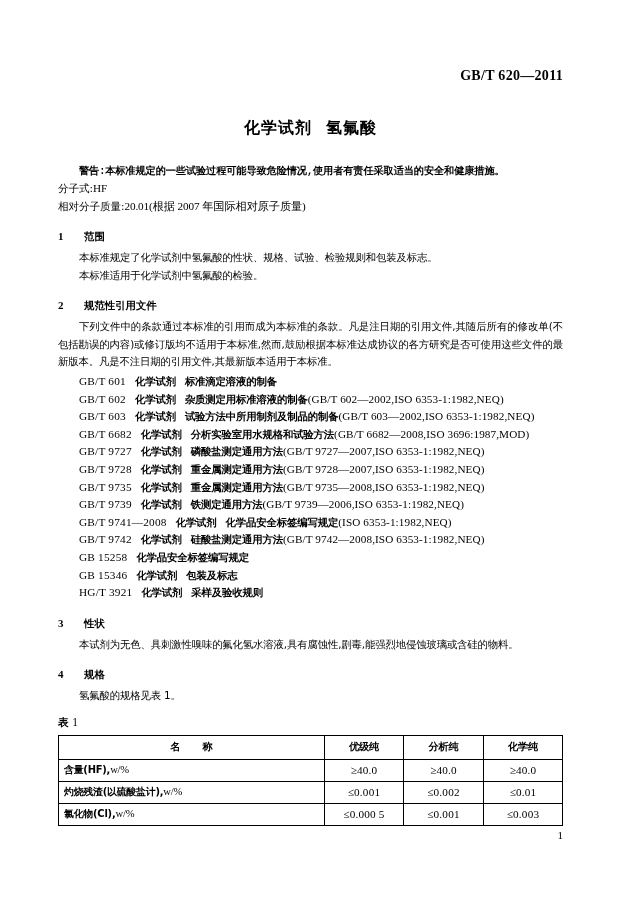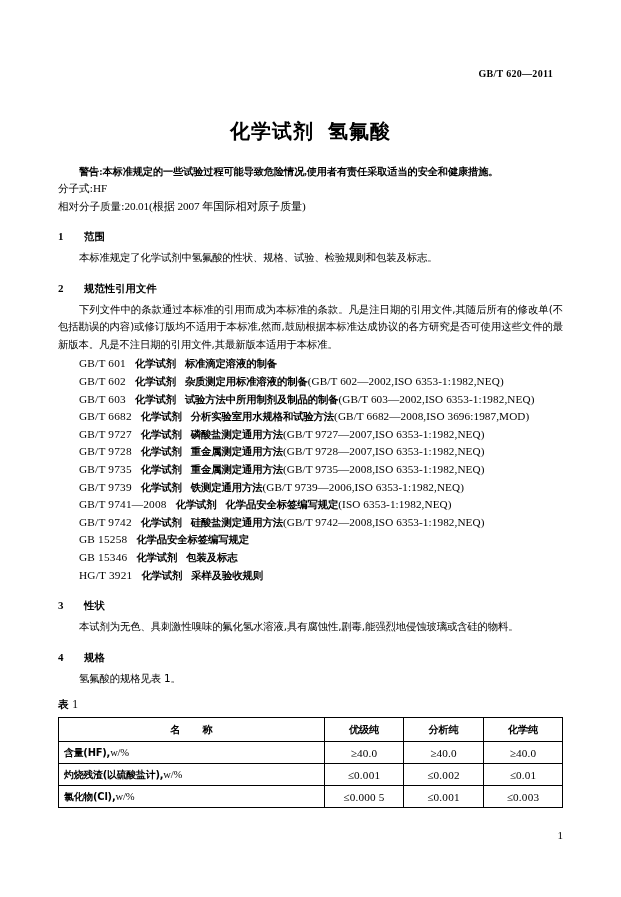--- a/index.html
+++ b/index.html
@@ -17,51 +17,51 @@
     height: 897px;
     background: #ffffff;
     overflow: hidden;
     box-sizing: border-box;
   }
 
   
   .header {
     position: absolute;
     top: 68px;
-    right: 68px;
-    font-family: "Liberation Serif", serif;
-    font-weight: bold;
-    font-size: 10px;
+    right: 58px;
+    font-family: "Liberation Serif", serif;
+    font-weight: bold;
+    font-size: 14px;
     letter-spacing: 0.3px;
   }
 
   
   .doc-title {
     position: absolute;
     top: 118px;
     left: 0;
     width: 621px;
     text-align: center;
     font-family: "DejaVu Sans", sans-serif;
     font-weight: bold;
-    font-size: 20px;
+    font-size: 16px;
     letter-spacing: 1px;
   }
   .doc-title .gap { display: inline-block; width: 14px; }
 
   
   .body-flow {
     position: absolute;
     top: 163px;
     left: 58px;
     width: 505px;
   }
 
   .warn {
-    font-family: Liberation Serif, serif;
+    font-family: Liberation Mono, monospace;
     font-weight: bold;
     font-size: 10.2px;
     line-height: 17px;
     text-indent: 21px;
     letter-spacing: -0.1px;
   }
   .meta {
     font-family: "DejaVu Sans", sans-serif;
     font-size: 10.6px;
     line-height: 17.5px;
@@ -203,20 +203,21 @@
     </div>
 
     <div class="meta">
       <span>相对分子质量:</span><span class="lat">20.01(根据 2007 年国际相对原子质量)</span>
     </div>
 
     <div class="sec-head">
       <span class="num">1</span><span>范围</span>
     </div>
     <div class="para ind">本标准规定了化学试剂中氢氟酸的性状、规格、试验、检验规则和包装及标志。</div>
+    <div class="para ind">本标准适用于化学试剂中氢氟酸的检验。</div>
 
     <div class="sec-head">
       <span class="num">2</span><span>规范性引用文件</span>
     </div>
     <div class="para ind">下列文件中的条款通过本标准的引用而成为本标准的条款。凡是注日期的引用文件,其随后所有的修改单(不包括勘误的内容)或修订版均不适用于本标准,然而,鼓励根据本标准达成协议的各方研究是否可使用这些文件的最新版本。凡是不注日期的引用文件,其最新版本适用于本标准。</div>
 
     <div class="ref-list">
       <div class="ref"><span class="code">GB/T 601</span><span class="gap"></span><span>化学试剂</span><span class="gap2"></span><span>标准滴定溶液的制备</span><span class="paren"></span></div>
       <div class="ref"><span class="code">GB/T 602</span><span class="gap"></span><span>化学试剂</span><span class="gap2"></span><span>杂质测定用标准溶液的制备</span><span class="paren">(GB/T 602—2002,ISO 6353-1:1982,NEQ)</span></div>
       <div class="ref"><span class="code">GB/T 603</span><span class="gap"></span><span>化学试剂</span><span class="gap2"></span><span>试验方法中所用制剂及制品的制备</span><span class="paren">(GB/T 603—2002,ISO 6353-1:1982,NEQ)</span></div>

